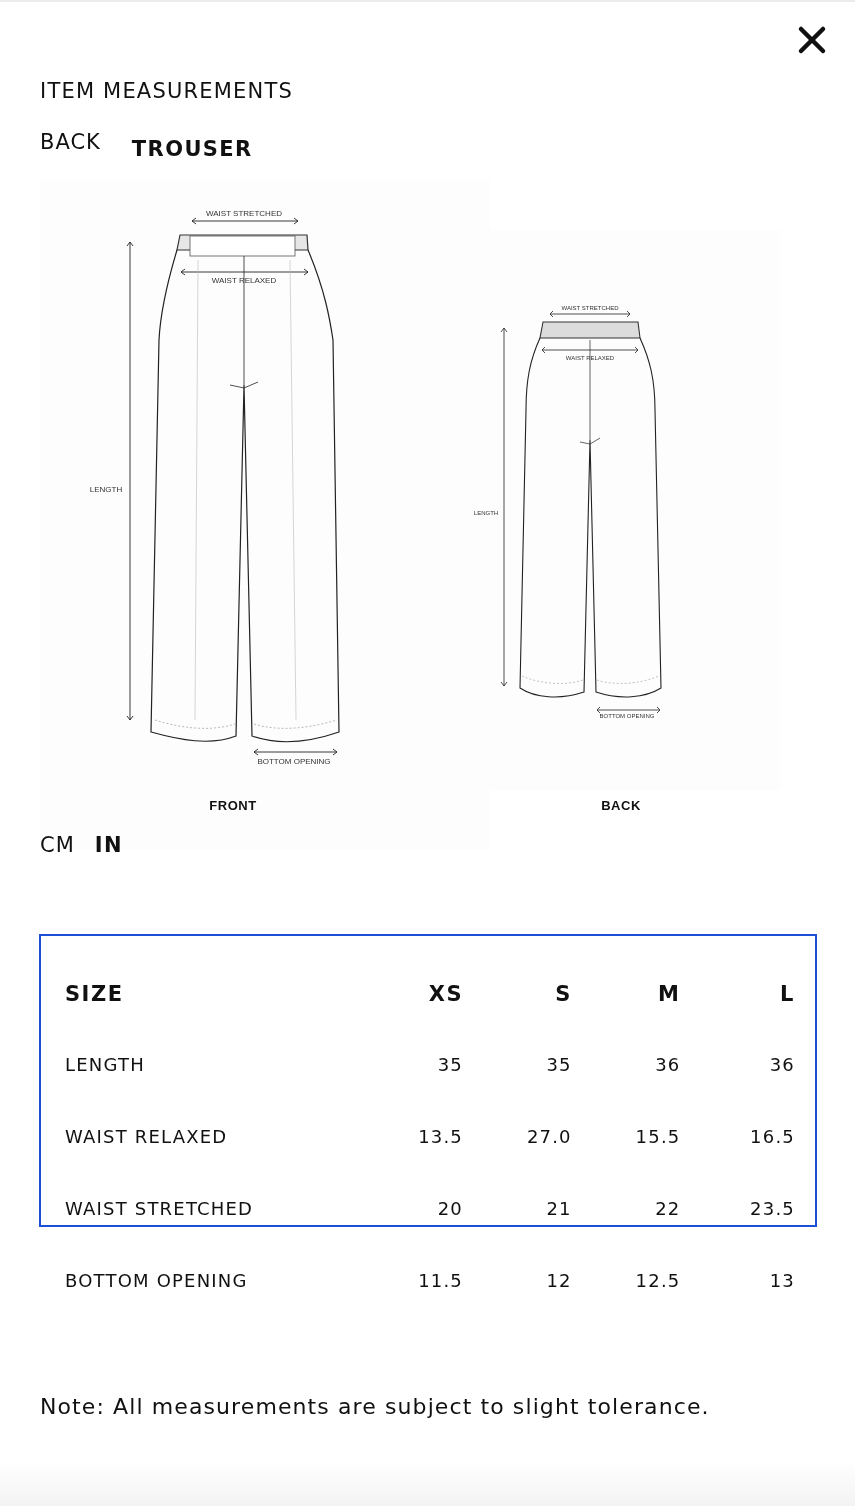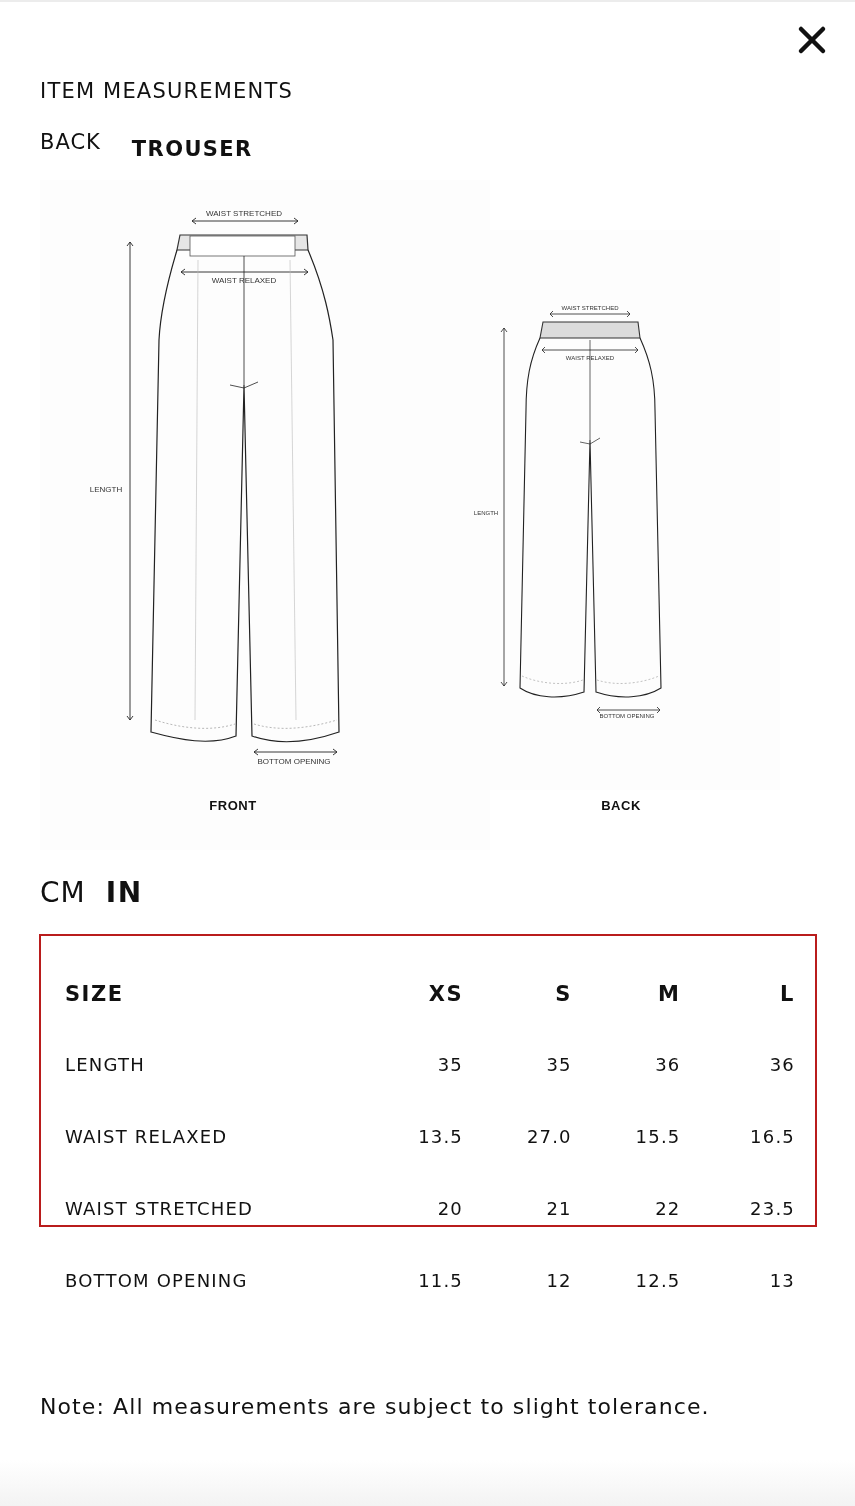--- a/index.html
+++ b/index.html
@@ -5,24 +5,24 @@
   * { box-sizing: border-box; margin: 0; padding: 0; }
   html, body { width: 855px; height: 1506px; background: #ffffff; overflow: hidden; }
   body { font-family: "DejaVu Sans", "Liberation Sans", sans-serif; color: #111; position: relative; }
   .topline { position: absolute; left: 0; top: 0; width: 855px; height: 2px; background: #ececec; }
   .close-btn { position: absolute; left: 796px; top: 24px; width: 32px; height: 32px; cursor: pointer; }
   .title { position: absolute; left: 40px; top: 79px; font-size: 21px; font-weight: normal; letter-spacing: 1.2px; color: #111; }
   .tabs { position: absolute; left: 40px; top: 130px; display: flex; gap: 31px; font-size: 21px; letter-spacing: 1px; }
   .tab { cursor: pointer; color: #111; }
   .tab.active { font-weight: bold; letter-spacing: 1.4px; margin-top: 7px; }
   .diagram { position: absolute; left: 40px; top: 180px; width: 740px; height: 670px; }
-  .units { position: absolute; left: 40px; top: 876px; display: flex; gap: 20px; font-size: 28px; letter-spacing: 1px; }
+  .units { position: absolute; left: 40px; top: 833px; display: flex; gap: 20px; font-size: 21px; letter-spacing: 1px; }
   .unit { cursor: pointer; }
   .unit.active { font-weight: bold; letter-spacing: 1.5px; }
-  .table-box { position: absolute; left: 39px; top: 934px; width: 778px; height: 293px; border: 2px solid #b91c1c; }
+  .table-box { position: absolute; left: 39px; top: 934px; width: 778px; height: 293px; border: 2px solid #1d4ed8; }
   table { border-collapse: collapse; position: absolute; left: 24px; top: 24px; width: 730px; }
   th, td { height: 72px; font-size: 18px; letter-spacing: 1.2px; text-align: right; color: #111; font-weight: normal; }
   th { font-size: 21px; font-weight: bold; letter-spacing: 1.5px; height: 68px; }
   th.rowhead, td.rowhead { text-align: left; width: 300px; }
   td.c1, th.c1 { width: 110px; }
   td.c2, th.c2 { width: 112px; }
   td.c3, th.c3 { width: 112px; }
   td.c4, th.c4 { width: 118px; }
   .note { position: absolute; left: 40px; top: 1394px; font-size: 22px; letter-spacing: 1.1px; color: #111; }
   .bottomfade { position: absolute; left: 0; top: 1460px; width: 855px; height: 46px; background: linear-gradient(#ffffff, #f3f3f3); }

